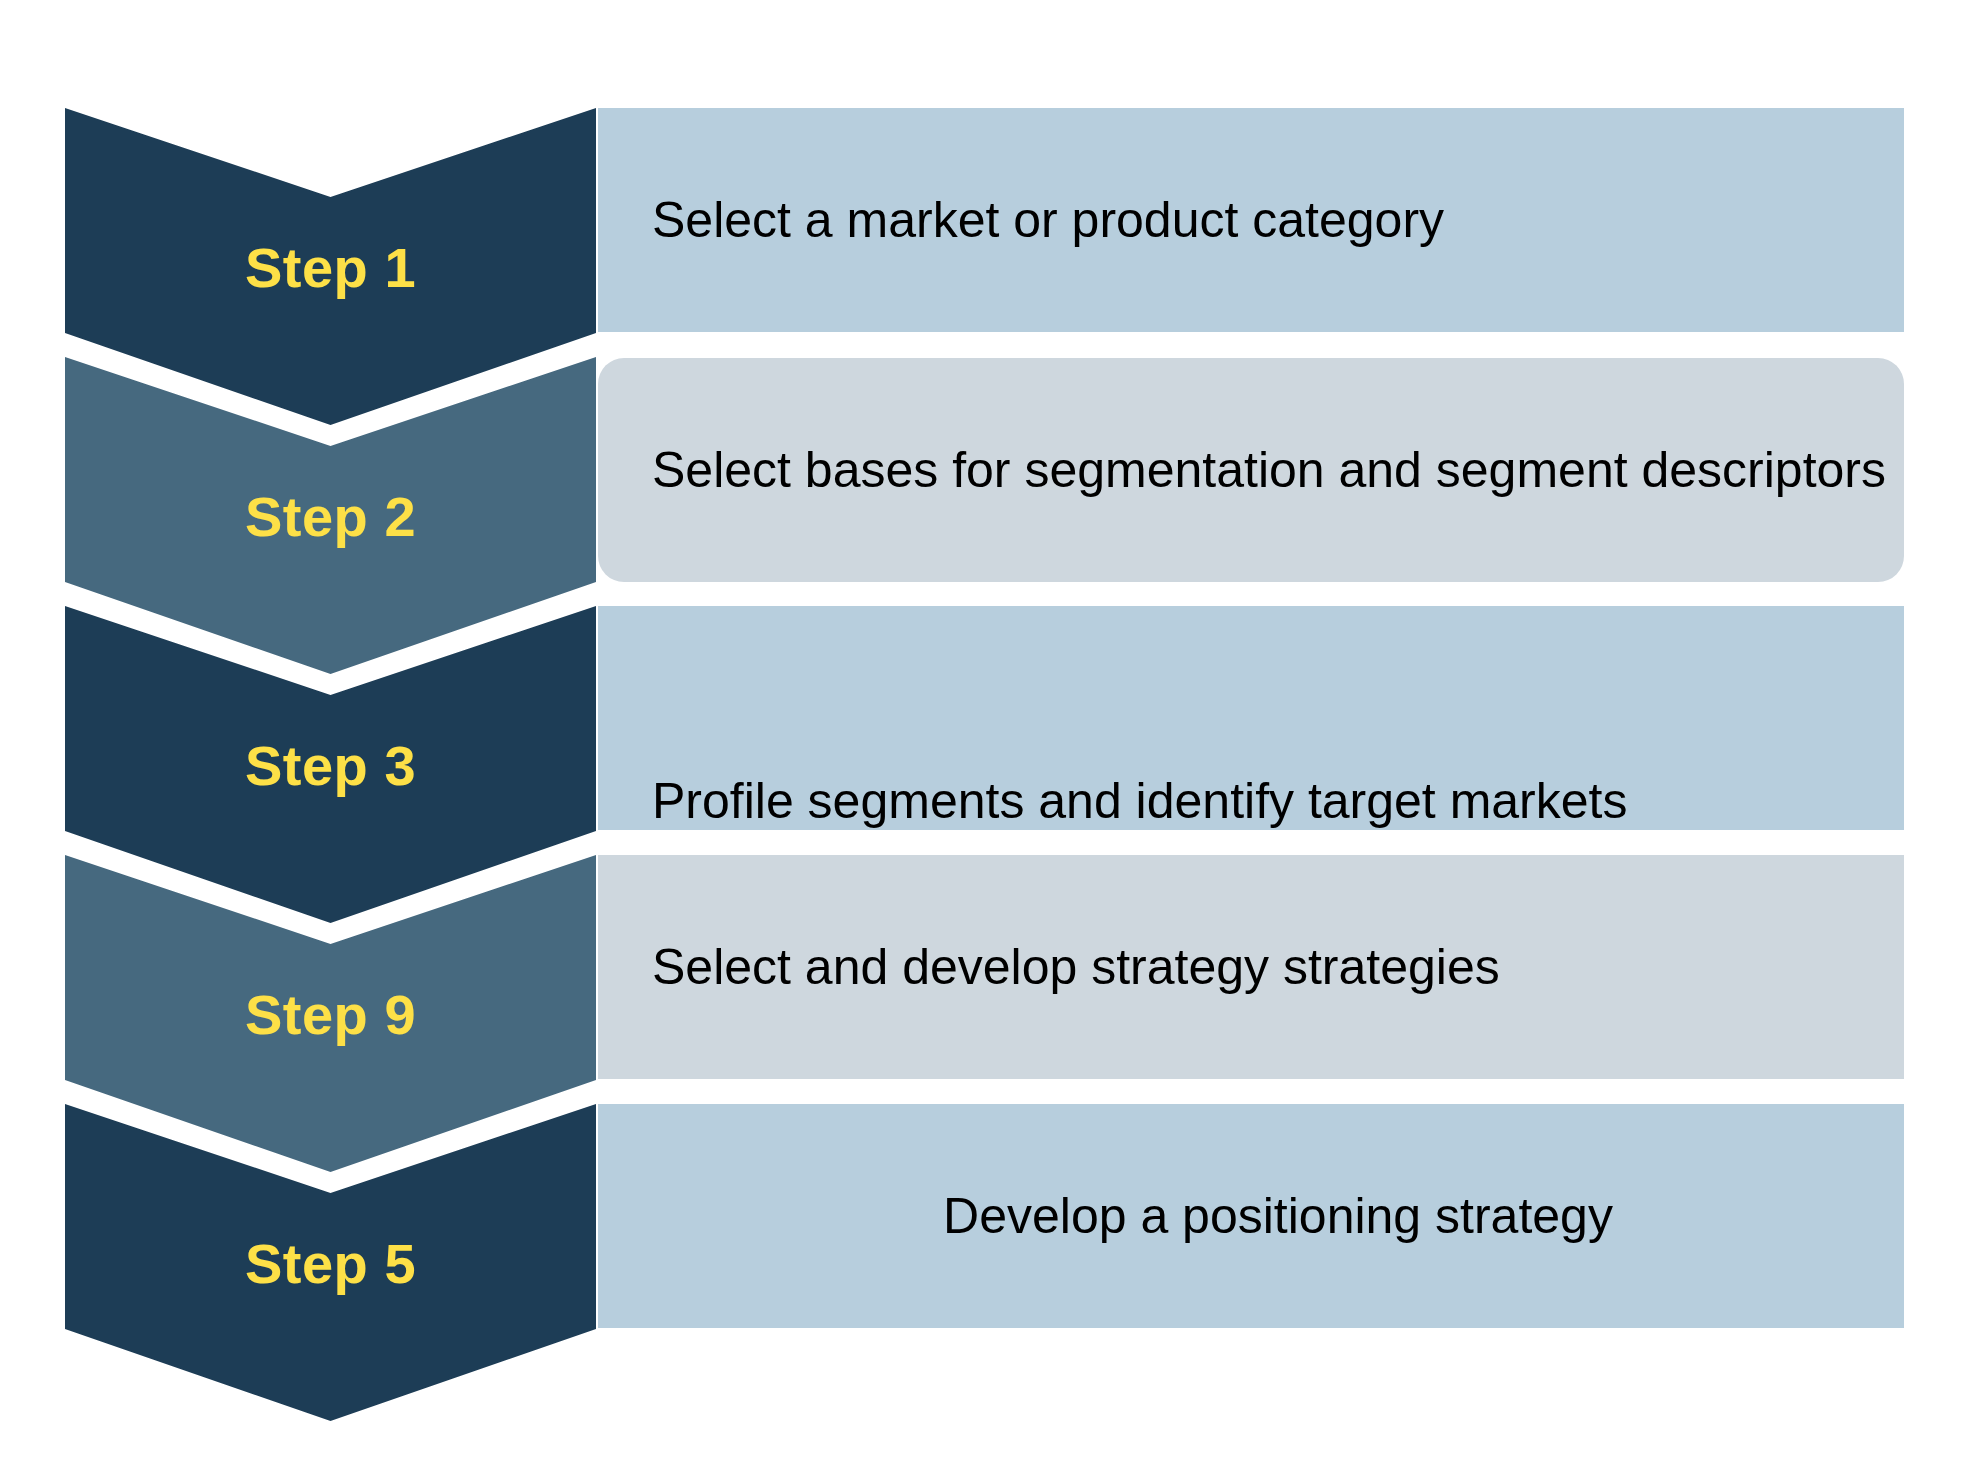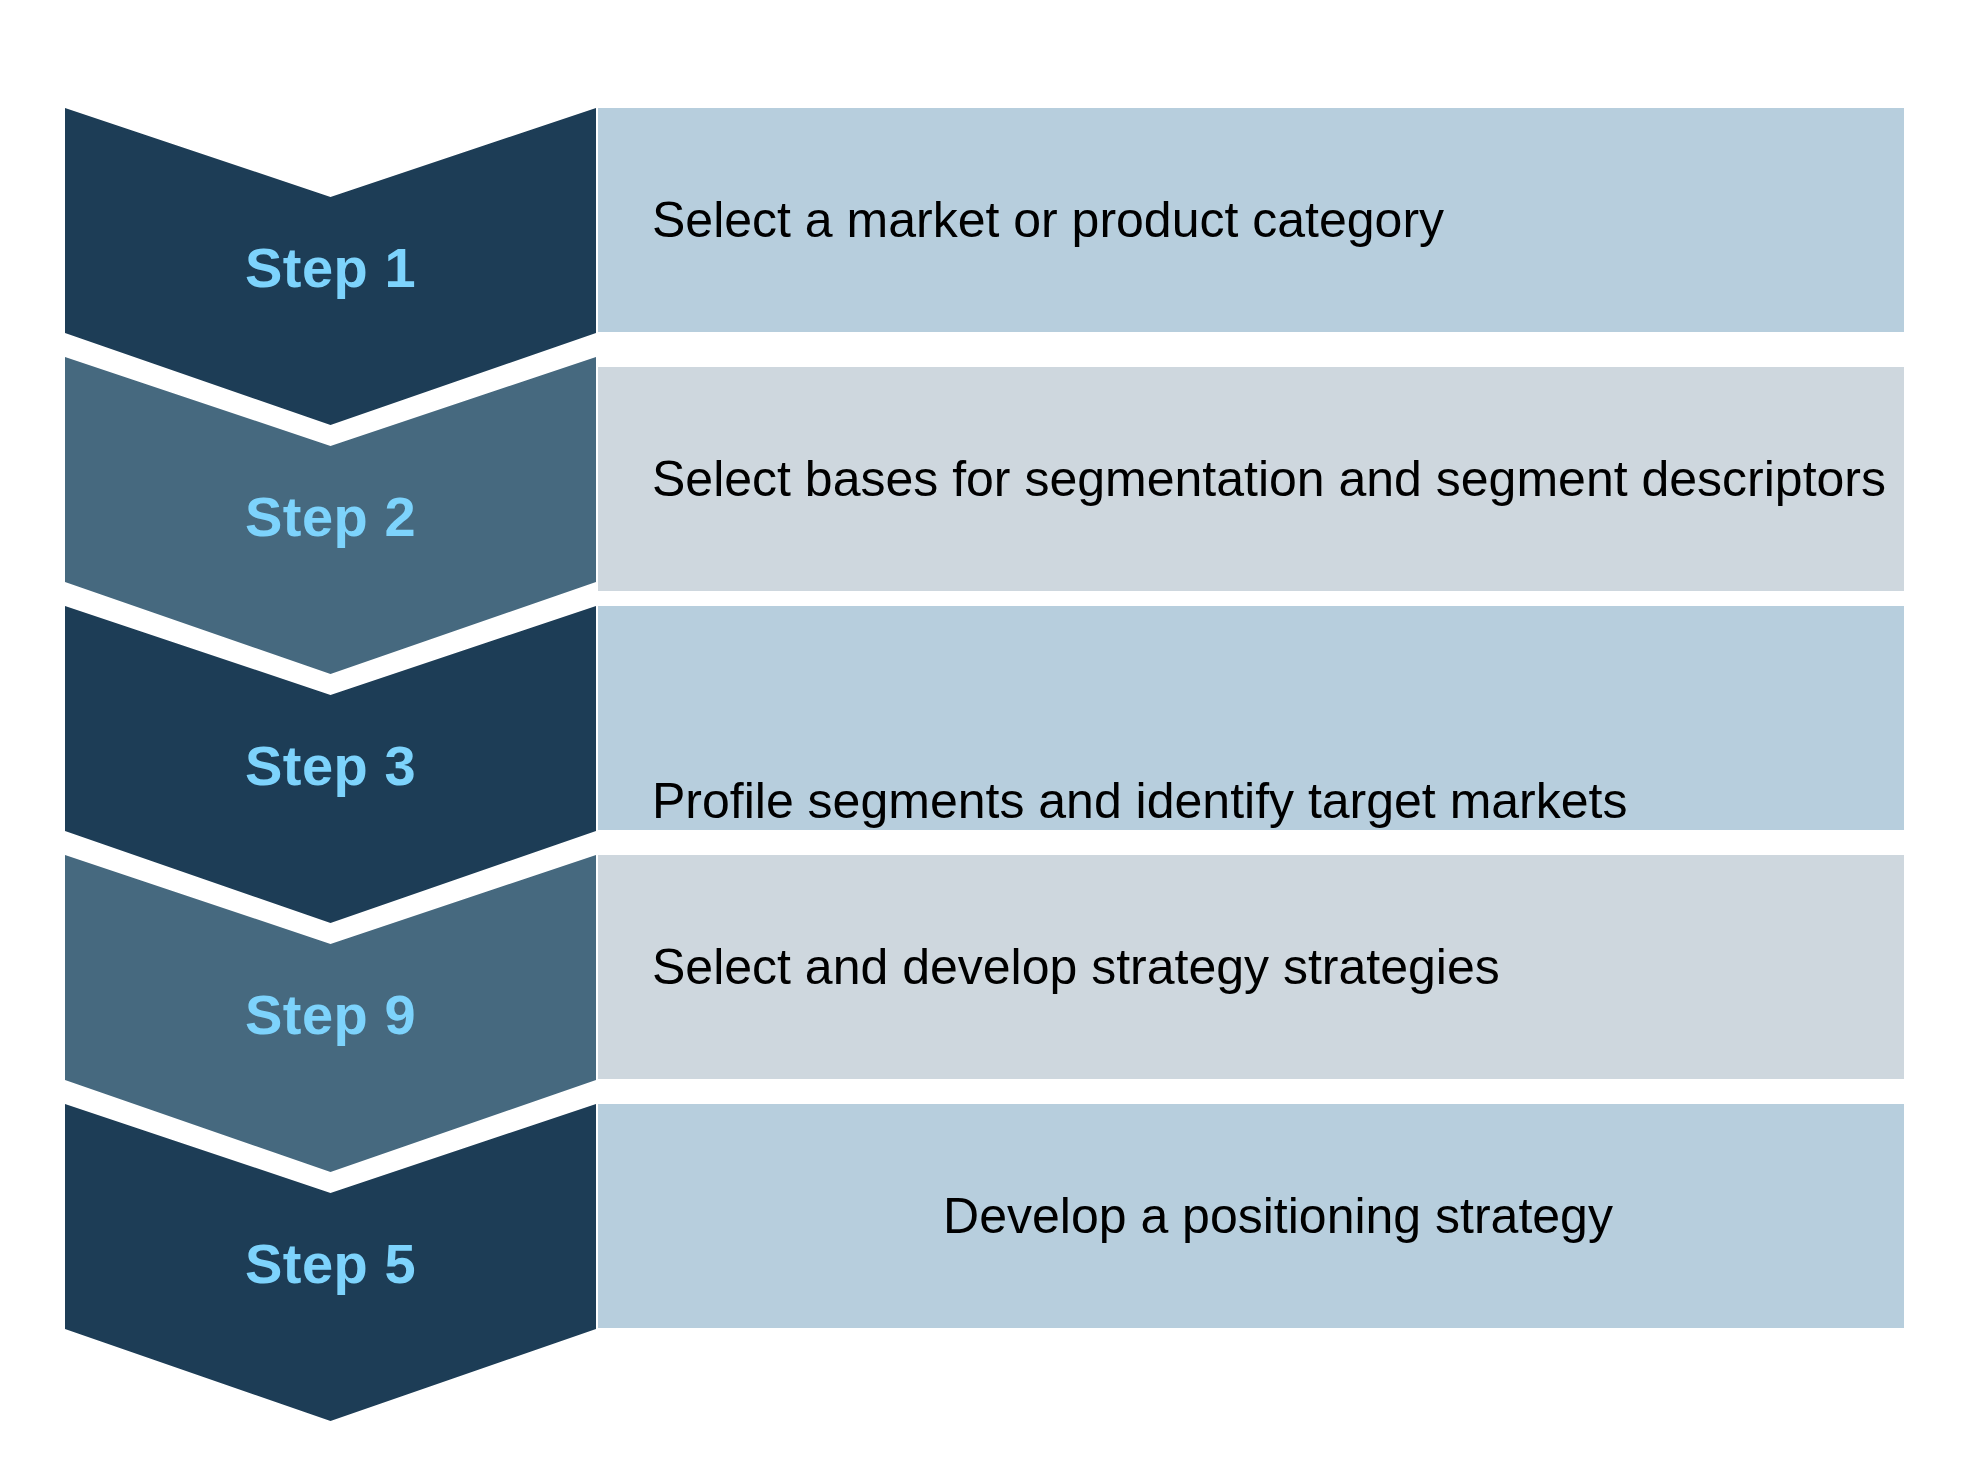--- a/index.html
+++ b/index.html
@@ -29,41 +29,41 @@
   .chevron-1 { top: 357px; }
   .chevron-2 { top: 606px; }
   .chevron-3 { top: 855px; }
   .chevron-4 { top: 1104px; }
   .step-label {
     position: absolute;
     top: 130px;
     left: 0;
     width: 100%;
     text-align: center;
-    color: #7dd3fc;
+    color: #fde047;
     font-size: 56px;
     font-weight: bold;
     line-height: 60px;
     letter-spacing: 0.5px;
   }
   
   .band {
     position: absolute;
     left: 598px;
     width: 1306px;
     height: 224px;
     display: flex;
     align-items: center;
     padding-left: 54px;
     box-sizing: border-box;
   }
   .band.light { background: #b7cedd; }
   .band.gray  { background: #ced7de; }
   .band-0 { top: 108px; }
-  .band-1 { top: 367px; }
+  .band-1 { top: 358px; border-radius: 26px; }
   .band-2 { top: 606px; align-items: flex-end; }
   .band-3 { top: 855px; }
   .band-4 { top: 1104px; justify-content: center; }
   .band .desc {
     color: #000000;
     font-size: 50px;
     line-height: 58px;
   }
 </style>
 </head>

